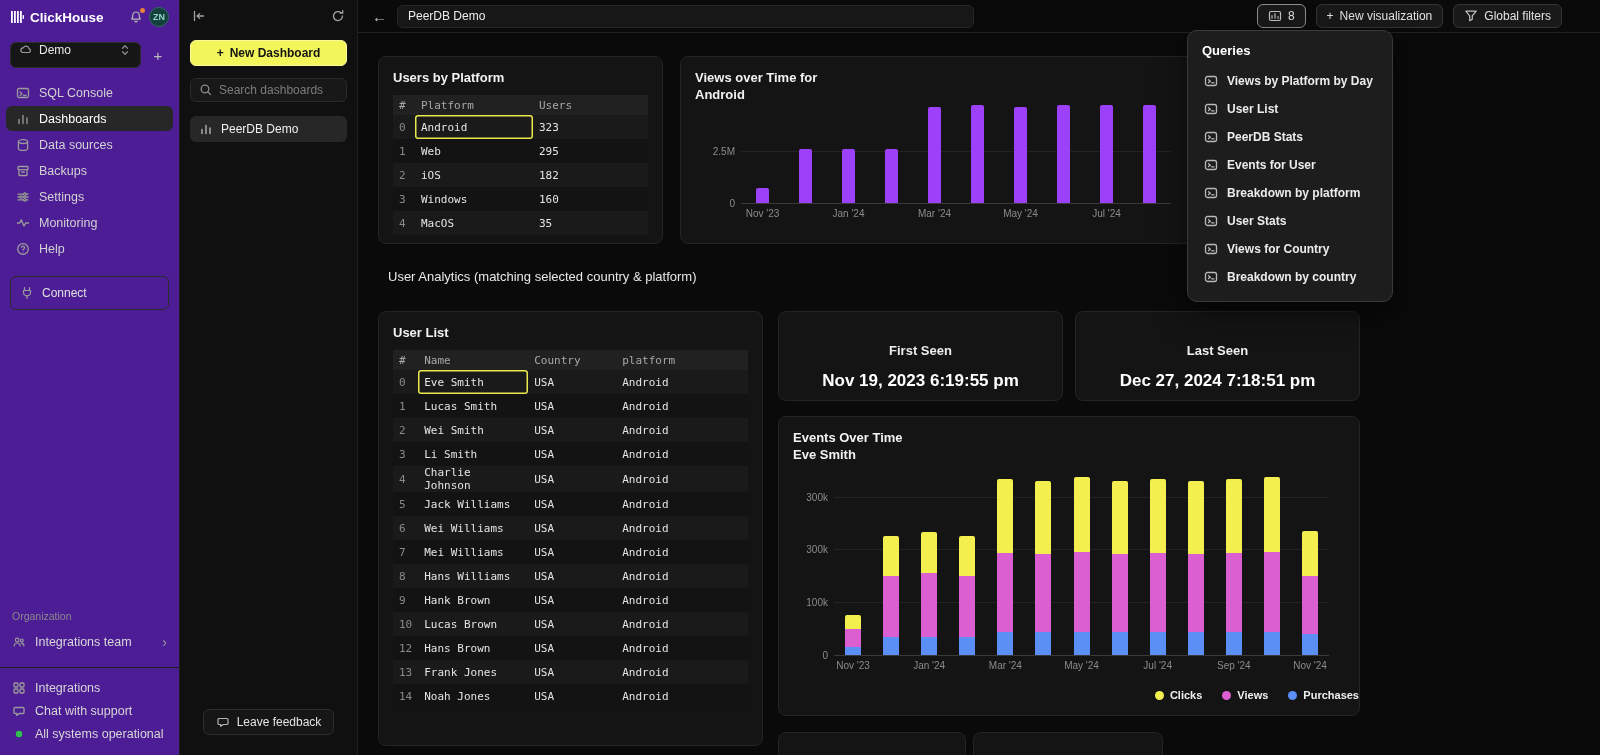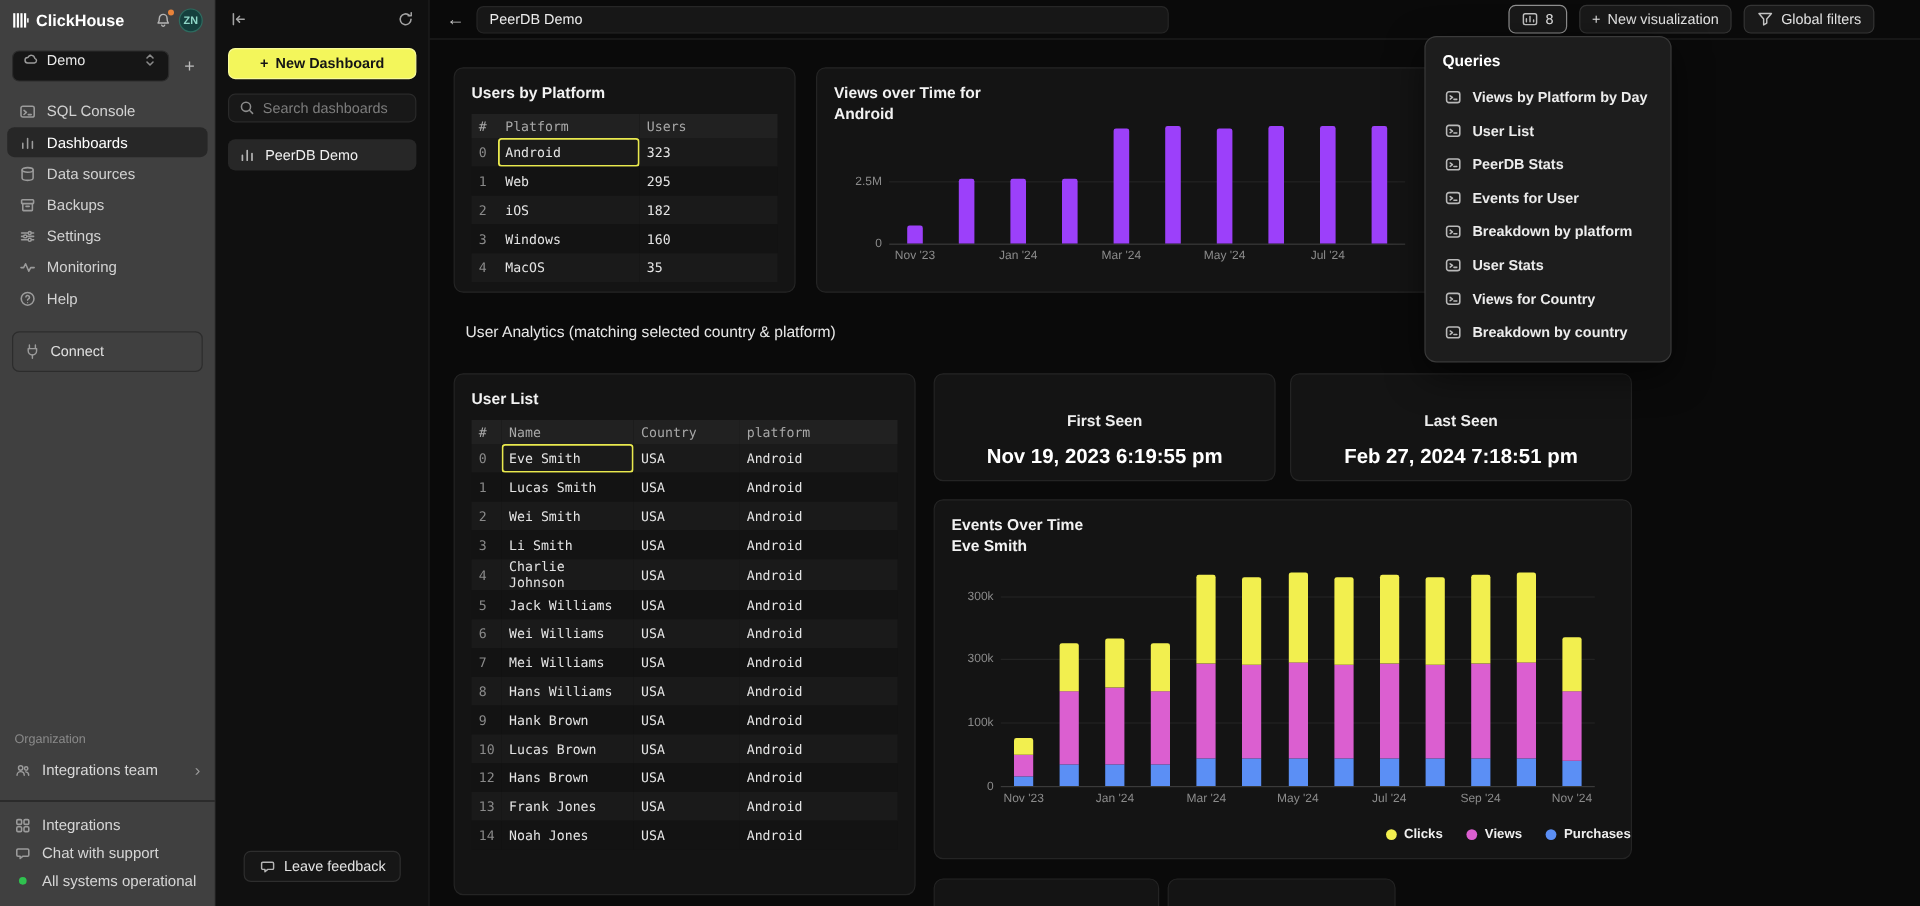--- a/index.html
+++ b/index.html
@@ -3,21 +3,21 @@
 <meta charset="utf-8">
 <style>
   *{box-sizing:border-box;margin:0;padding:0}
   html,body{width:1600px;height:755px;background:#0a0a0a;overflow:hidden;
     font-family:"Liberation Sans",sans-serif;color:#d8d8d8;font-size:13px}
   .app{position:relative;width:1600px;height:755px}
   .grow{flex:1}
   .ic{width:14px;height:14px;flex:none;display:block}
 
   
-  .sidebar{position:absolute;left:0;top:0;width:180px;height:755px;background:#404040;
+  .sidebar{position:absolute;left:0;top:0;width:180px;height:755px;background:#4c1d95;
     border-right:1px solid #1f1f1f;display:flex;flex-direction:column}
   .sb-top{height:34px;display:flex;align-items:center;padding:0 10px;gap:6px}
   .brand{font-weight:700;color:#fff;font-size:13.5px;flex:1}
   .bell{position:relative;color:#b5b5b5}
   .bell .dot{position:absolute;top:-2px;right:-2px;width:5px;height:5px;border-radius:50%;background:#e8833a}
   .avatar{width:20px;height:20px;border-radius:50%;background:#15403e;color:#8fd6c7;font-size:9px;
     font-weight:700;display:flex;align-items:center;justify-content:center;border:1px solid #2e6b5f}
   .service-row{display:flex;align-items:center;gap:6px;padding:8px 10px 12px}
   .service-select{flex:1;height:26px;background:#161616;border:1px solid #2c2c2c;border-radius:6px;
     display:flex;gap:6px;padding:0 8px;color:#e8e8e8;font-size:12px;cursor:pointer}
@@ -488,21 +488,21 @@
         </div>
     </section>
 
     <section class="card stat" style="left:420px;top:278px;width:285px;height:90px">
       <div class="stat-title">First Seen</div>
       <div class="stat-value">Nov 19, 2023 6:19:55 pm</div>
     </section>
 
     <section class="card stat" style="left:717px;top:278px;width:285px;height:90px">
       <div class="stat-title">Last Seen</div>
-      <div class="stat-value">Feb 27, 2024 7:18:51 pm</div>
+      <div class="stat-value">Dec 27, 2024 7:18:51 pm</div>
     </section>
 
     <section class="card" style="left:420px;top:383px;width:582px;height:300px">
       <h3>Events Over Time</h3>
       <h3>Eve Smith</h3>
       <div class="plot" id="plot-events" style="left:55px;top:48px;width:495px;height:190px">
           <div class="grid-line axis" style="top: 190px;"></div>
           <span class="ylab" style="top: 185px;">0</span>
           <div class="grid-line" style="top: 137.222px;"></div>
           <span class="ylab" style="top: 132.222px;">100k</span>

